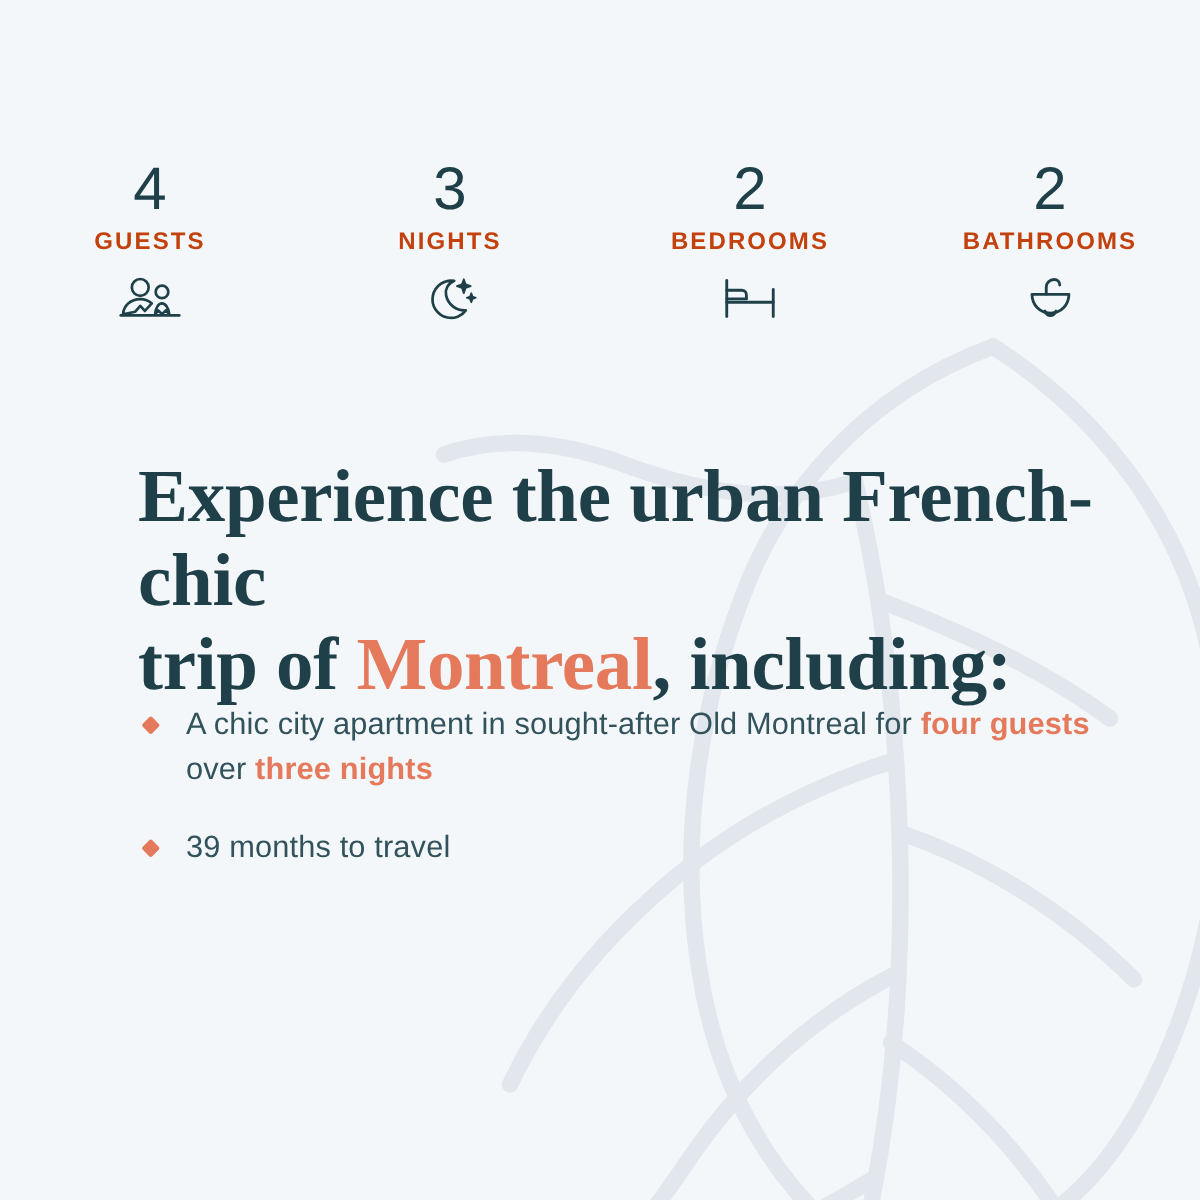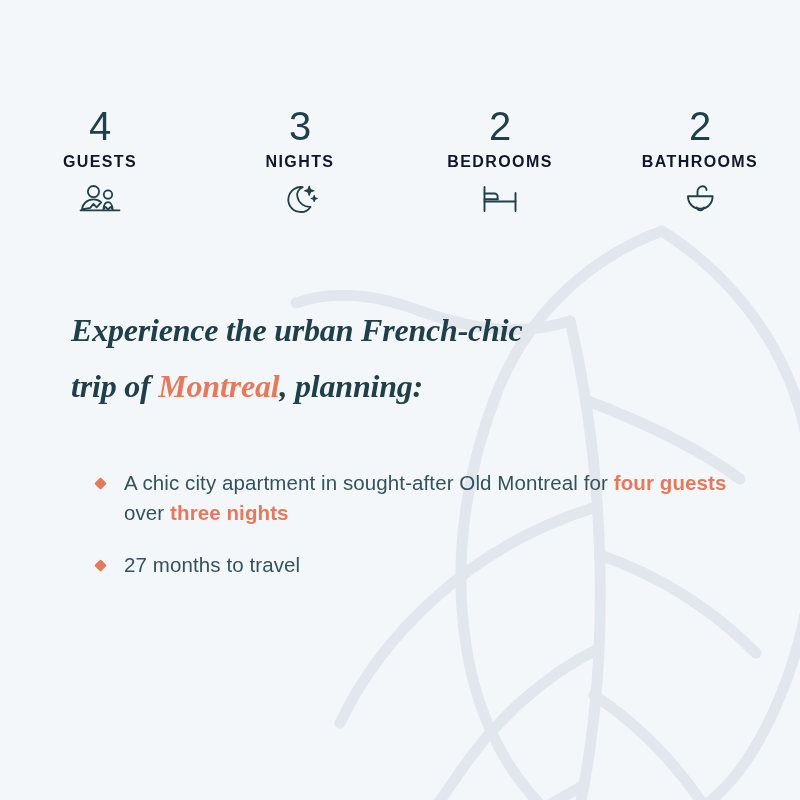--- a/index.html
+++ b/index.html
@@ -55,46 +55,45 @@
     color: #1f4049;
     letter-spacing: 0px;
   }
   .stat-label {
     margin-top: 4px;
     font-family: "Liberation Sans", sans-serif;
     font-size: 16px;
     line-height: 20px;
     font-weight: 700;
     letter-spacing: 1.4px;
-    color: #0f172a;
+    color: #c2410c;
     text-transform: uppercase;
   }
   .stat-icon {
     margin-top: 10px;
     width: 46px;
     height: 34px;
     display: flex;
     align-items: center;
     justify-content: center;
   }
   .stat-icon svg { display: block; overflow: visible; }
 
   
   .headline {
     position: absolute;
-    left: 71px;
+    left: 92px;
     top: 302px;
     width: 660px;
     font-family: "Liberation Serif", serif;
     font-weight: 700;
-    font-size: 32px;
+    font-size: 50px;
     line-height: 56px;
     color: #1f4049;
     letter-spacing: -0.2px;
-    font-style: italic;
   }
   .headline .accent { color: #e5795c; }
 
   
   .bullets {
     position: absolute;
     left: 78px;
     top: 452px;
     width: 660px;
   }
@@ -215,32 +214,32 @@
             <path d="M12.6 24.4 C13.4 26.3 14.7 27.4 16.3 27.4 C17.9 27.4 19.2 26.3 20 24.4"></path>
           </g>
         </svg>
       </div>
     </div>
 
   </div>
 
   <div class="headline">
     <span>Experience the urban French-chic</span><br>
-    <span>trip of </span><span class="accent">Montreal</span><span>, planning:</span>
+    <span>trip of </span><span class="accent">Montreal</span><span>, including:</span>
   </div>
 
   <ul class="bullets" style="list-style:none;margin:16px;padding:0;">
 
     <li class="bullet">
       <span class="bullet-marker"></span>
       <span>A chic city apartment in sought-after Old Montreal for </span><span class="hl">four guests</span><span> over </span><span class="hl">three nights</span>
     </li>
 
 
 
     <li class="bullet">
       <span class="bullet-marker"></span>
-      <span>27 months to travel</span>
+      <span>39 months to travel</span>
     </li>
 
   </ul>
 
 </div>
 
 </body></html>

